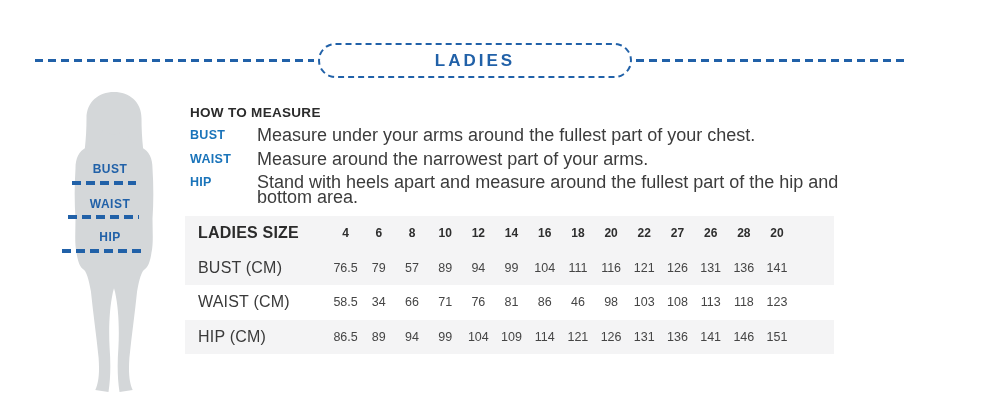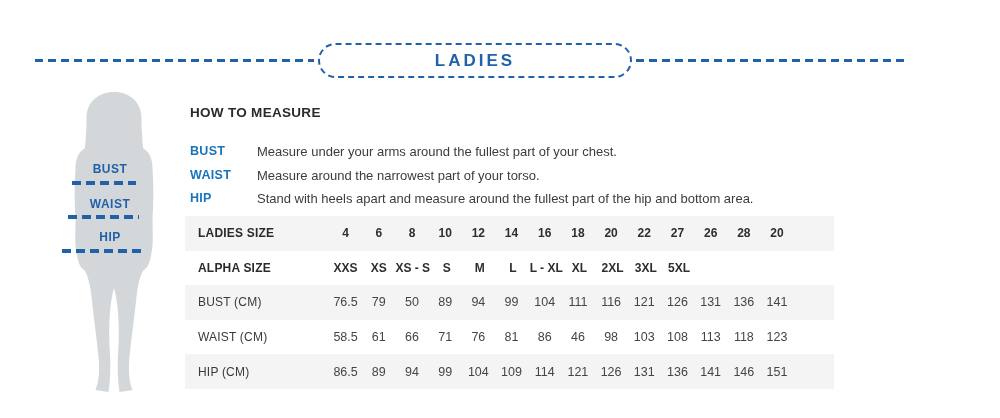--- a/index.html
+++ b/index.html
@@ -41,36 +41,36 @@
     background: repeating-linear-gradient(90deg, #2161a8 0 9px, transparent 9px 14px);
   }
   .fig-dash.bust-line  { left: 24px; top: 91px;  width: 64px; }
   .fig-dash.waist-line { left: 20px; top: 125px; width: 71px; }
   .fig-dash.hip-line   { left: 14px; top: 159px; width: 83px; }
 
   
   .howto { position: absolute; left: 190px; top: 105px; width: 690px; }
   .howto-title {
     color: #2b2b2b; font-size: 13.5px; font-weight: bold; letter-spacing: 0.3px;
-    margin-bottom: 24px;
+    margin-bottom: 8px;
   }
   .howto-row { display: flex; margin-bottom: 8.5px; }
   .howto-label {
     flex: 0 0 67px; color: #1a74ba; font-size: 12.5px; font-weight: bold;
     letter-spacing: 0.3px; line-height: 15px;
   }
-  .howto-text { color: #3c3c3c; font-size: 13px; line-height: 15px; }
+  .howto-text { color: #3c3c3c; font-size: 18px; line-height: 15px; }
 
   
   .table { position: absolute; left: 185px; top: 216px; width: 649px; }
   .trow { display: flex; align-items: center; height: 34.6px; background: #ffffff; }
   .trow.stripe { background: #f4f4f5; }
   .tlabel {
     flex: 0 0 144px; padding-left: 13px;
-    color: #3a3a3a; font-size: 12px; letter-spacing: 0.2px; white-space: nowrap;
+    color: #3a3a3a; font-size: 16px; letter-spacing: 0.2px; white-space: nowrap;
   }
   .trow.hdr .tlabel { font-weight: bold; color: #2b2b2b; }
   .tcell {
     flex: 0 0 33.2px; text-align: center; color: #454545; font-size: 12.5px;
     white-space: nowrap;
   }
   .trow.hdr .tcell { font-weight: bold; color: #2e2e2e; font-size: 12px; }
 </style>
 </head>
 <body>
@@ -112,21 +112,21 @@
   </div>
 
   <div class="howto">
     <div class="howto-title">HOW TO MEASURE</div>
     <div class="howto-row">
       <span class="howto-label">BUST</span>
       <span class="howto-text">Measure under your arms around the fullest part of your chest.</span>
     </div>
     <div class="howto-row">
       <span class="howto-label">WAIST</span>
-      <span class="howto-text">Measure around the narrowest part of your torso.</span>
+      <span class="howto-text">Measure around the narrowest part of your arms.</span>
     </div>
     <div class="howto-row">
       <span class="howto-label">HIP</span>
       <span class="howto-text">Stand with heels apart and measure around the fullest part of the hip and bottom area.</span>
     </div>
   </div>
 
   <div class="table">
       <div class="trow stripe hdr">
         <div class="tlabel">LADIES SIZE</div>
@@ -138,58 +138,41 @@
         <div class="tcell">14</div>
         <div class="tcell">16</div>
         <div class="tcell">18</div>
         <div class="tcell">20</div>
         <div class="tcell">22</div>
         <div class="tcell">27</div>
         <div class="tcell">26</div>
         <div class="tcell">28</div>
         <div class="tcell">20</div>
       </div>
-      <div class="trow hdr">
-        <div class="tlabel">ALPHA SIZE</div>
-        <div class="tcell">XXS</div>
-        <div class="tcell">XS</div>
-        <div class="tcell">XS - S</div>
-        <div class="tcell">S</div>
-        <div class="tcell">M</div>
-        <div class="tcell">L</div>
-        <div class="tcell">L - XL</div>
-        <div class="tcell">XL</div>
-        <div class="tcell">2XL</div>
-        <div class="tcell">3XL</div>
-        <div class="tcell">5XL</div>
-        <div class="tcell"></div>
-        <div class="tcell"></div>
-        <div class="tcell"></div>
-      </div>
       <div class="trow stripe">
         <div class="tlabel">BUST (CM)</div>
         <div class="tcell">76.5</div>
         <div class="tcell">79</div>
-        <div class="tcell">50</div>
+        <div class="tcell">57</div>
         <div class="tcell">89</div>
         <div class="tcell">94</div>
         <div class="tcell">99</div>
         <div class="tcell">104</div>
         <div class="tcell">111</div>
         <div class="tcell">116</div>
         <div class="tcell">121</div>
         <div class="tcell">126</div>
         <div class="tcell">131</div>
         <div class="tcell">136</div>
         <div class="tcell">141</div>
       </div>
       <div class="trow">
         <div class="tlabel">WAIST (CM)</div>
         <div class="tcell">58.5</div>
-        <div class="tcell">61</div>
+        <div class="tcell">34</div>
         <div class="tcell">66</div>
         <div class="tcell">71</div>
         <div class="tcell">76</div>
         <div class="tcell">81</div>
         <div class="tcell">86</div>
         <div class="tcell">46</div>
         <div class="tcell">98</div>
         <div class="tcell">103</div>
         <div class="tcell">108</div>
         <div class="tcell">113</div>

